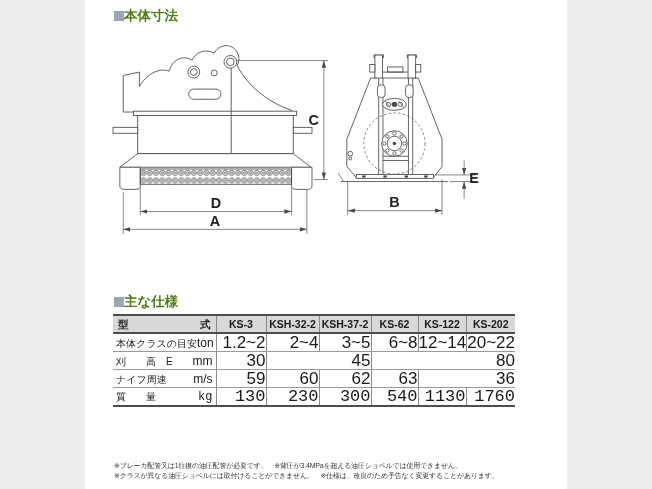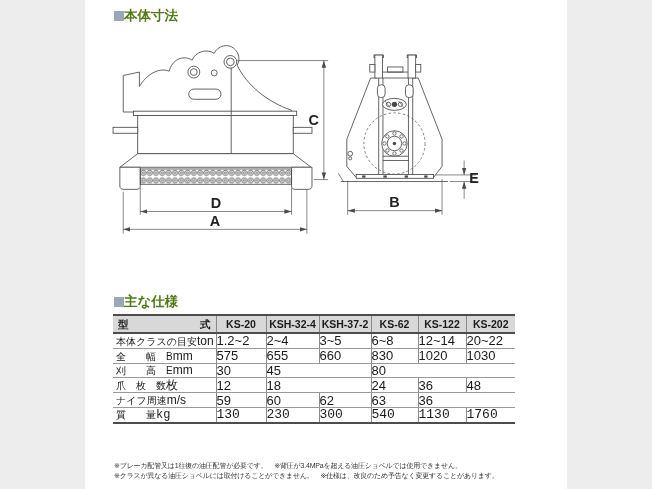--- a/index.html
+++ b/index.html
@@ -20,27 +20,27 @@
   #spec-table-wrap{position:absolute;left:113px;top:314px;width:402px;}
   table.spec{border-collapse:collapse;width:402px;table-layout:fixed;}
   table.spec th, table.spec td{padding:0;margin:0;line-height:1;}
   table.spec thead th{
     background:#d8d8d8;height:16px;font-size:10.5px;font-weight:bold;
     border-top:2px solid #4d4d4d;border-bottom:2px solid #4d4d4d;text-align:center;
   }
   table.spec thead th.lbl{text-align:left;}
   table.spec thead th.lbl .hflex{display:flex;justify-content:space-between;padding:0 5px;}
   table.spec tbody td{
-    height:13.8px;font-size:13px;text-align:left;border-bottom:1px solid #9a9a9a;
+    height:13.8px;font-size:17px;text-align:right;border-bottom:1px solid #9a9a9a;
     white-space:nowrap;overflow:hidden;
   }
   table.spec tbody tr:last-child td{border-bottom:2.5px solid #4d4d4d;font-family:Liberation Mono, monospace;}
   table.spec th:not(:first-child), table.spec td:not(:first-child){border-left:1px solid #8a8a8a;}
   table.spec td.lblcell{font-size:10px;text-align:left;}
-  table.spec td.lblcell .lflex{display:flex;justify-content:flex-start;align-items:baseline;padding:0 3px;}
+  table.spec td.lblcell .lflex{display:flex;justify-content:space-between;align-items:baseline;padding:0 3px;}
   table.spec td.lblcell .unit{font-size:12px;}
   #table-notes{position:absolute;left:114px;top:461px;width:440px;font-size:7px;line-height:9.5px;color:#333;letter-spacing:-0.2px;}
 </style>
 </head>
 <body>
 
 <div class="content-bg"></div>
 
 <div class="section-title" id="title-dim">
   <span class="sq" style="background:#9aa8b6"></span>
@@ -207,22 +207,22 @@
         <col style="width:49px">
     </colgroup>
     <thead>
         <tr>
           <th class="lbl">
             <span class="hflex">
               <span>型</span>
               <span>式</span>
             </span>
           </th>
-          <th>KS-20</th>
-          <th>KSH-32-4</th>
+          <th>KS-3</th>
+          <th>KSH-32-2</th>
           <th>KSH-37-2</th>
           <th>KS-62</th>
           <th>KS-122</th>
           <th>KS-202</th>
         </tr>
       </thead>
     <tbody>
         <tr>
           <td class="lblcell">
             <span class="lflex">
@@ -233,54 +233,27 @@
           <td>1.2~2</td>
           <td>2~4</td>
           <td>3~5</td>
           <td>6~8</td>
           <td>12~14</td>
           <td>20~22</td>
         </tr>
         <tr>
           <td class="lblcell">
             <span class="lflex">
-              <span>全　　幅　B</span>
-              <span class="unit">mm</span>
-            </span>
-          </td>
-          <td>575</td>
-          <td>655</td>
-          <td>660</td>
-          <td>830</td>
-          <td>1020</td>
-          <td>1030</td>
-        </tr>
-        <tr>
-          <td class="lblcell">
-            <span class="lflex">
               <span>刈　　高　E</span>
               <span class="unit">mm</span>
             </span>
           </td>
           <td>30</td>
           <td colspan="2">45</td>
           <td colspan="3">80</td>
-        </tr>
-        <tr>
-          <td class="lblcell">
-            <span class="lflex">
-              <span>爪　枚　数</span>
-              <span class="unit">枚</span>
-            </span>
-          </td>
-          <td>12</td>
-          <td colspan="2">18</td>
-          <td>24</td>
-          <td>36</td>
-          <td>48</td>
         </tr>
         <tr>
           <td class="lblcell">
             <span class="lflex">
               <span>ナイフ周速</span>
               <span class="unit">m/s</span>
             </span>
           </td>
           <td>59</td>
           <td>60</td>

